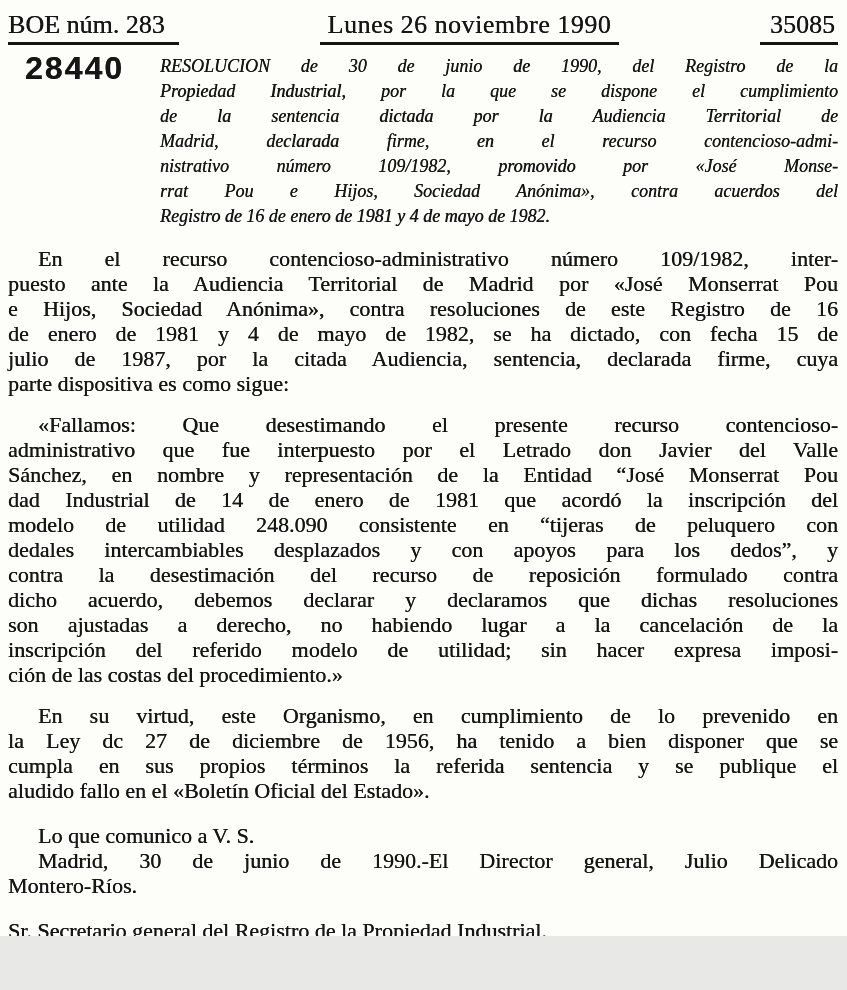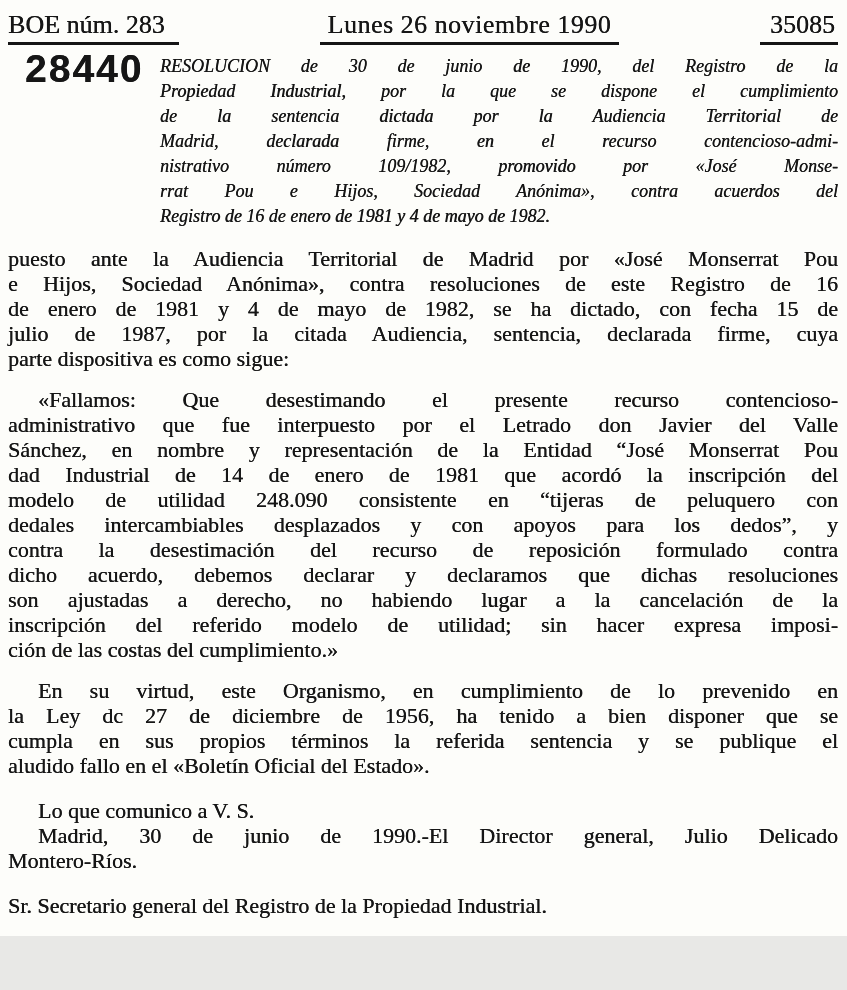--- a/index.html
+++ b/index.html
@@ -41,21 +41,21 @@
   }
 
   
   .art-row { display: flex; margin-top: 9px; }
   .art-id {
     width: 152px;
     box-sizing: border-box;
     padding-left: 17px;
     font-family: "Liberation Sans", "DejaVu Sans", sans-serif;
     font-weight: 700;
-    font-size: 39px;
+    font-size: 32px;
     line-height: 29px;
     letter-spacing: 2px;
   }
   .art-heading {
     flex: 1;
     font-style: italic;
     font-size: 18px;
     line-height: 25px;
   }
 
@@ -90,39 +90,40 @@
       <div class="ln">Madrid, declarada firme, en el recurso contencioso-admi-</div>
       <div class="ln">nistrativo número 109/1982, promovido por «José Monse-</div>
       <div class="ln">rrat Pou e Hijos, Sociedad Anónima», contra acuerdos del</div>
       <div class="ln-last">Registro de 16 de enero de 1981 y 4 de mayo de 1982.</div>
     </div>
   </div>
 
   <div class="body">
 
     <div class="para">
+      <div class="ln indent">En el recurso contencioso-administrativo número 109/1982, inter-</div>
       <div class="ln">puesto ante la Audiencia Territorial de Madrid por «José Monserrat Pou</div>
       <div class="ln">e Hijos, Sociedad Anónima», contra resoluciones de este Registro de 16</div>
       <div class="ln">de enero de 1981 y 4 de mayo de 1982, se ha dictado, con fecha 15 de</div>
       <div class="ln">julio de 1987, por la citada Audiencia, sentencia, declarada firme, cuya</div>
       <div class="ln-last">parte dispositiva es como sigue:</div>
     </div>
 
     <div class="para mt-a">
       <div class="ln indent">«Fallamos: Que desestimando el presente recurso contencioso-</div>
       <div class="ln">administrativo que fue interpuesto por el Letrado don Javier del Valle</div>
       <div class="ln">Sánchez, en nombre y representación de la Entidad “José Monserrat Pou</div>
       <div class="ln">dad Industrial de 14 de enero de 1981 que acordó la inscripción del</div>
       <div class="ln">modelo de utilidad 248.090 consistente en “tijeras de peluquero con</div>
       <div class="ln">dedales intercambiables desplazados y con apoyos para los dedos”, y</div>
       <div class="ln">contra la desestimación del recurso de reposición formulado contra</div>
       <div class="ln">dicho acuerdo, debemos declarar y declaramos que dichas resoluciones</div>
       <div class="ln">son ajustadas a derecho, no habiendo lugar a la cancelación de la</div>
       <div class="ln">inscripción del referido modelo de utilidad; sin hacer expresa imposi-</div>
-      <div class="ln-last">ción de las costas del cumplimiento.»</div>
+      <div class="ln-last">ción de las costas del procedimiento.»</div>
     </div>
 
     <div class="para mt-a">
       <div class="ln indent">En su virtud, este Organismo, en cumplimiento de lo prevenido en</div>
       <div class="ln">la Ley dc 27 de diciembre de 1956, ha tenido a bien disponer que se</div>
       <div class="ln">cumpla en sus propios términos la referida sentencia y se publique el</div>
       <div class="ln-last">aludido fallo en el «Boletín Oficial del Estado».</div>
     </div>
 
     <div class="para mt-b">

